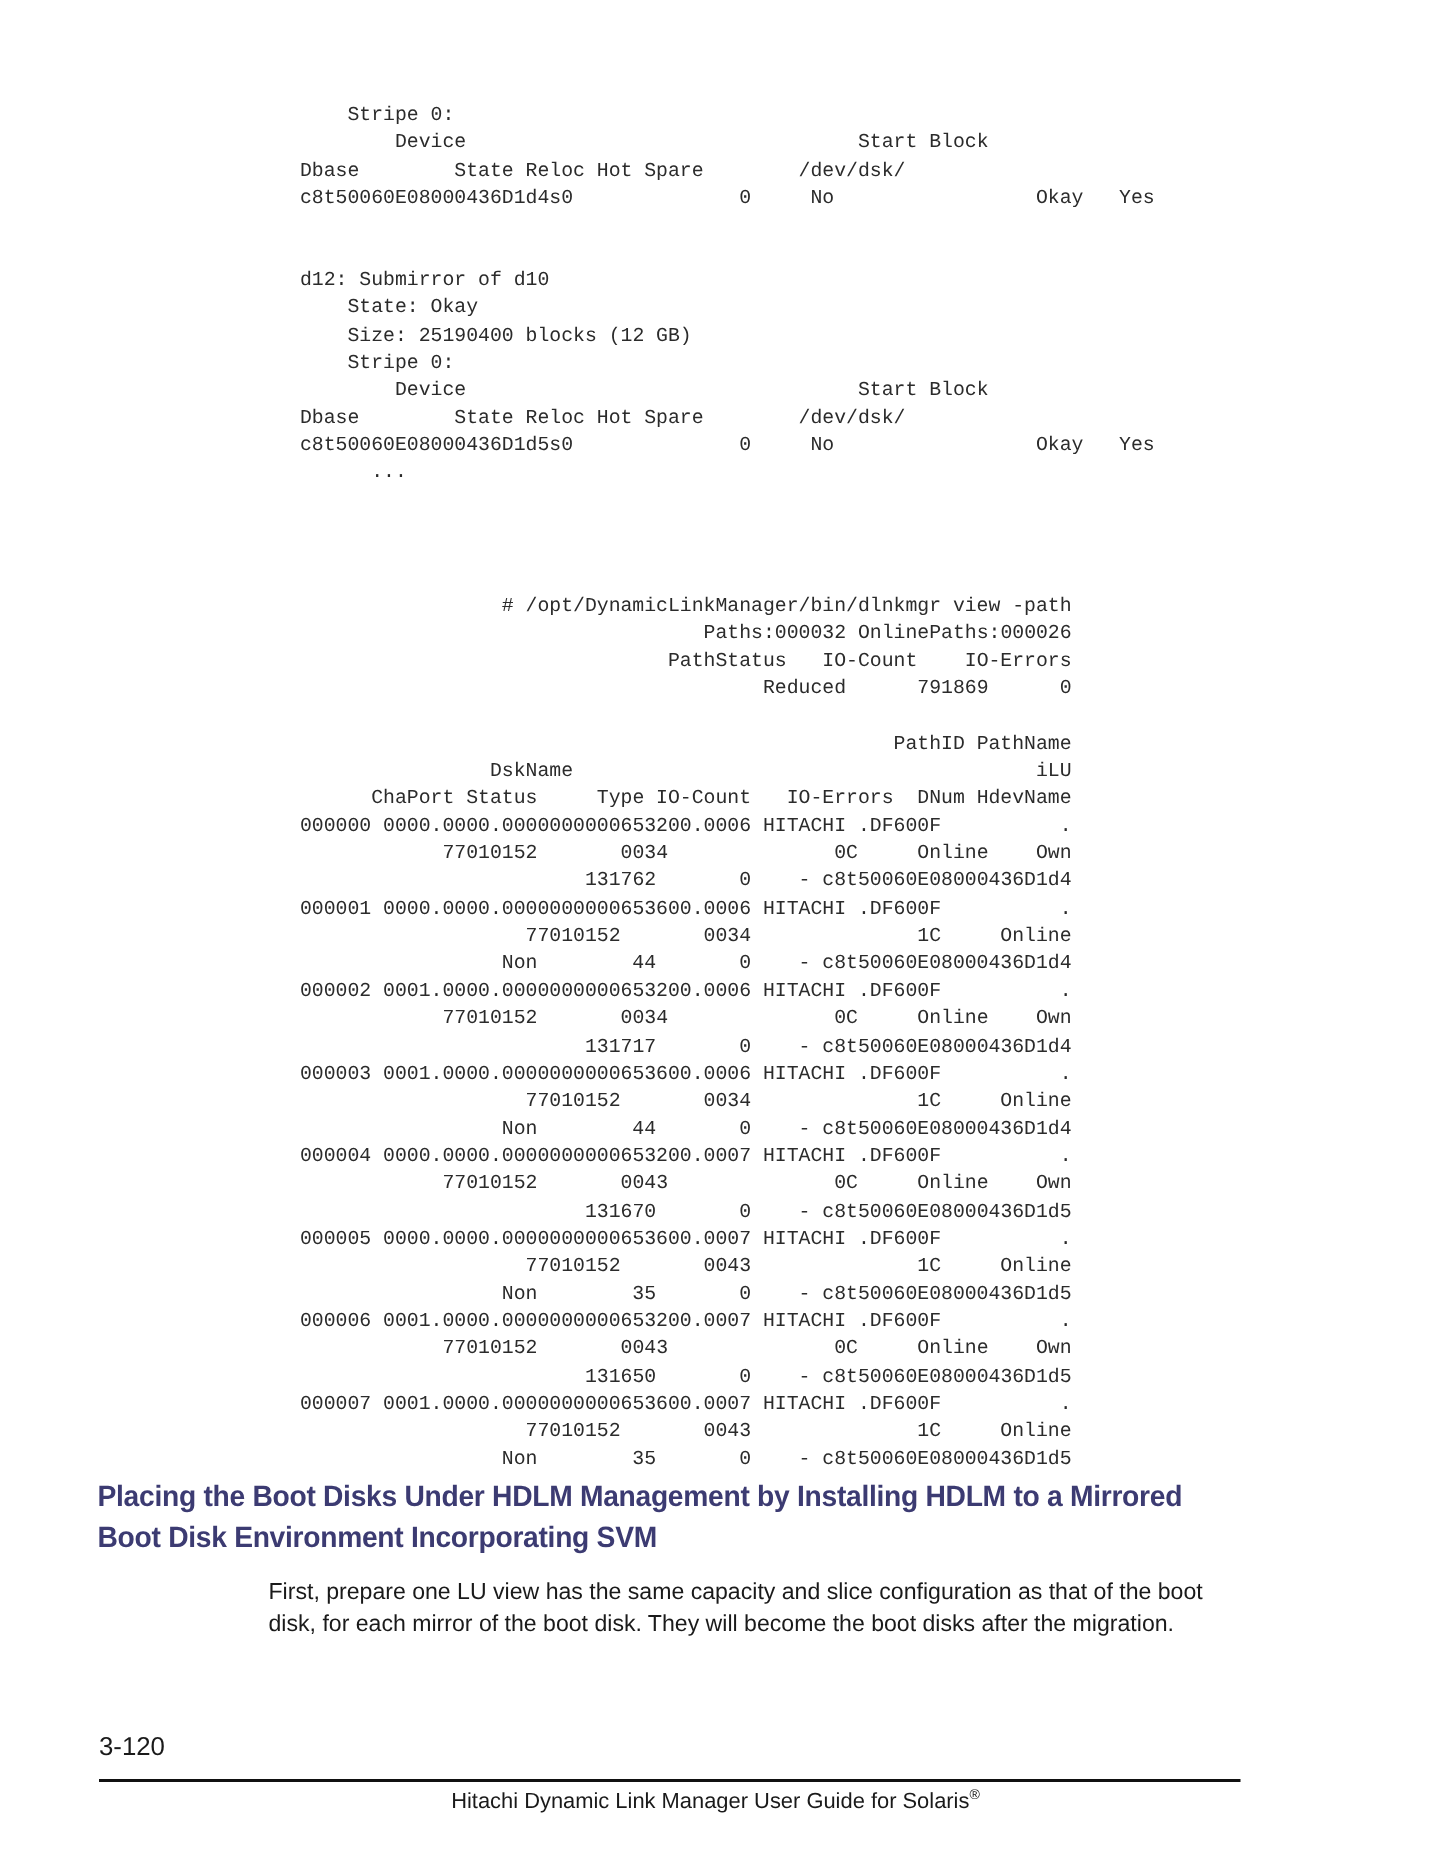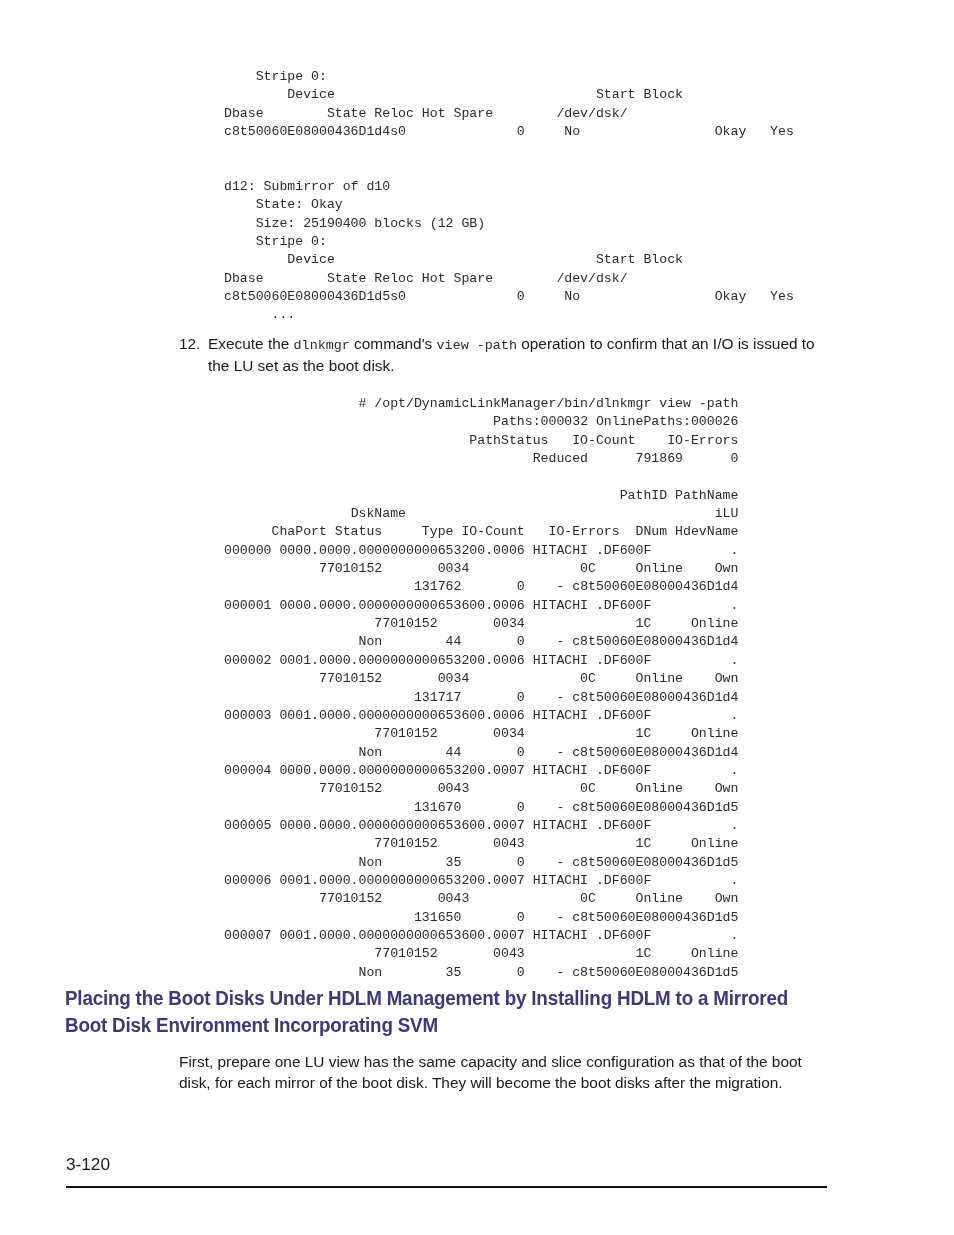--- a/index.html
+++ b/index.html
@@ -21,21 +21,21 @@
     position: absolute;
     inset: 0;
     width: 954px;
     height: 1235px;
     overflow: hidden;
   }
 
   
   .code-block {
     position: absolute;
-    left: 224px;
+    left: 200px;
     font-family: "Liberation Mono", "DejaVu Sans Mono", monospace;
     font-size: 13.2px;
     line-height: 18.35px;
     color: #2b2b2b;
     white-space: pre;
     letter-spacing: 0px;
     margin: 0;
   }
 
   #code-svm-status { top: 68px; }
@@ -158,26 +158,20 @@
 
 d12: Submirror of d10
     State: Okay
     Size: 25190400 blocks (12 GB)
     Stripe 0:
         Device                                 Start Block
 Dbase        State Reloc Hot Spare        /dev/dsk/
 c8t50060E08000436D1d5s0              0     No                 Okay   Yes
       ...</pre>
 
-  <div class="step">
-    <div class="step-row">
-      <span class="step-num">12.</span>
-      <span class="step-body"><span>Execute the </span><span class="mono-inline">dlnkmgr</span><span> command's </span><span class="mono-inline">view -path</span><span> operation to confirm that an I/O is issued to the LU set as the boot disk.</span></span>
-    </div>
-  </div>
 
   <pre class="code-block" id="code-view-path"># /opt/DynamicLinkManager/bin/dlnkmgr view -path
 Paths:000032 OnlinePaths:000026
 PathStatus   IO-Count    IO-Errors
 Reduced      791869      0
 
 PathID PathName
 DskName                                       iLU
 ChaPort Status     Type IO-Count   IO-Errors  DNum HdevName
 000000 0000.0000.0000000000653200.0006 HITACHI .DF600F          .
@@ -205,15 +199,16 @@
 77010152       0043              1C     Online
 Non        35       0    - c8t50060E08000436D1d5</pre>
 
   <h2 class="section-heading">Placing the Boot Disks Under HDLM Management by Installing HDLM to a Mirrored Boot Disk Environment Incorporating SVM</h2>
 
   <p class="body-para">First, prepare one LU view has the same capacity and slice configuration as that of the boot disk, for each mirror of the boot disk. They will become the boot disks after the migration.</p>
 
   <div class="footer">
     <div class="footer-page-num">3-120</div>
     <div class="footer-rule"></div>
+    <div class="footer-title"><span>Hitachi Dynamic Link Manager User Guide for Solaris</span><sup>®</sup></div>
   </div>
 
 </div>
 
 </body></html>

